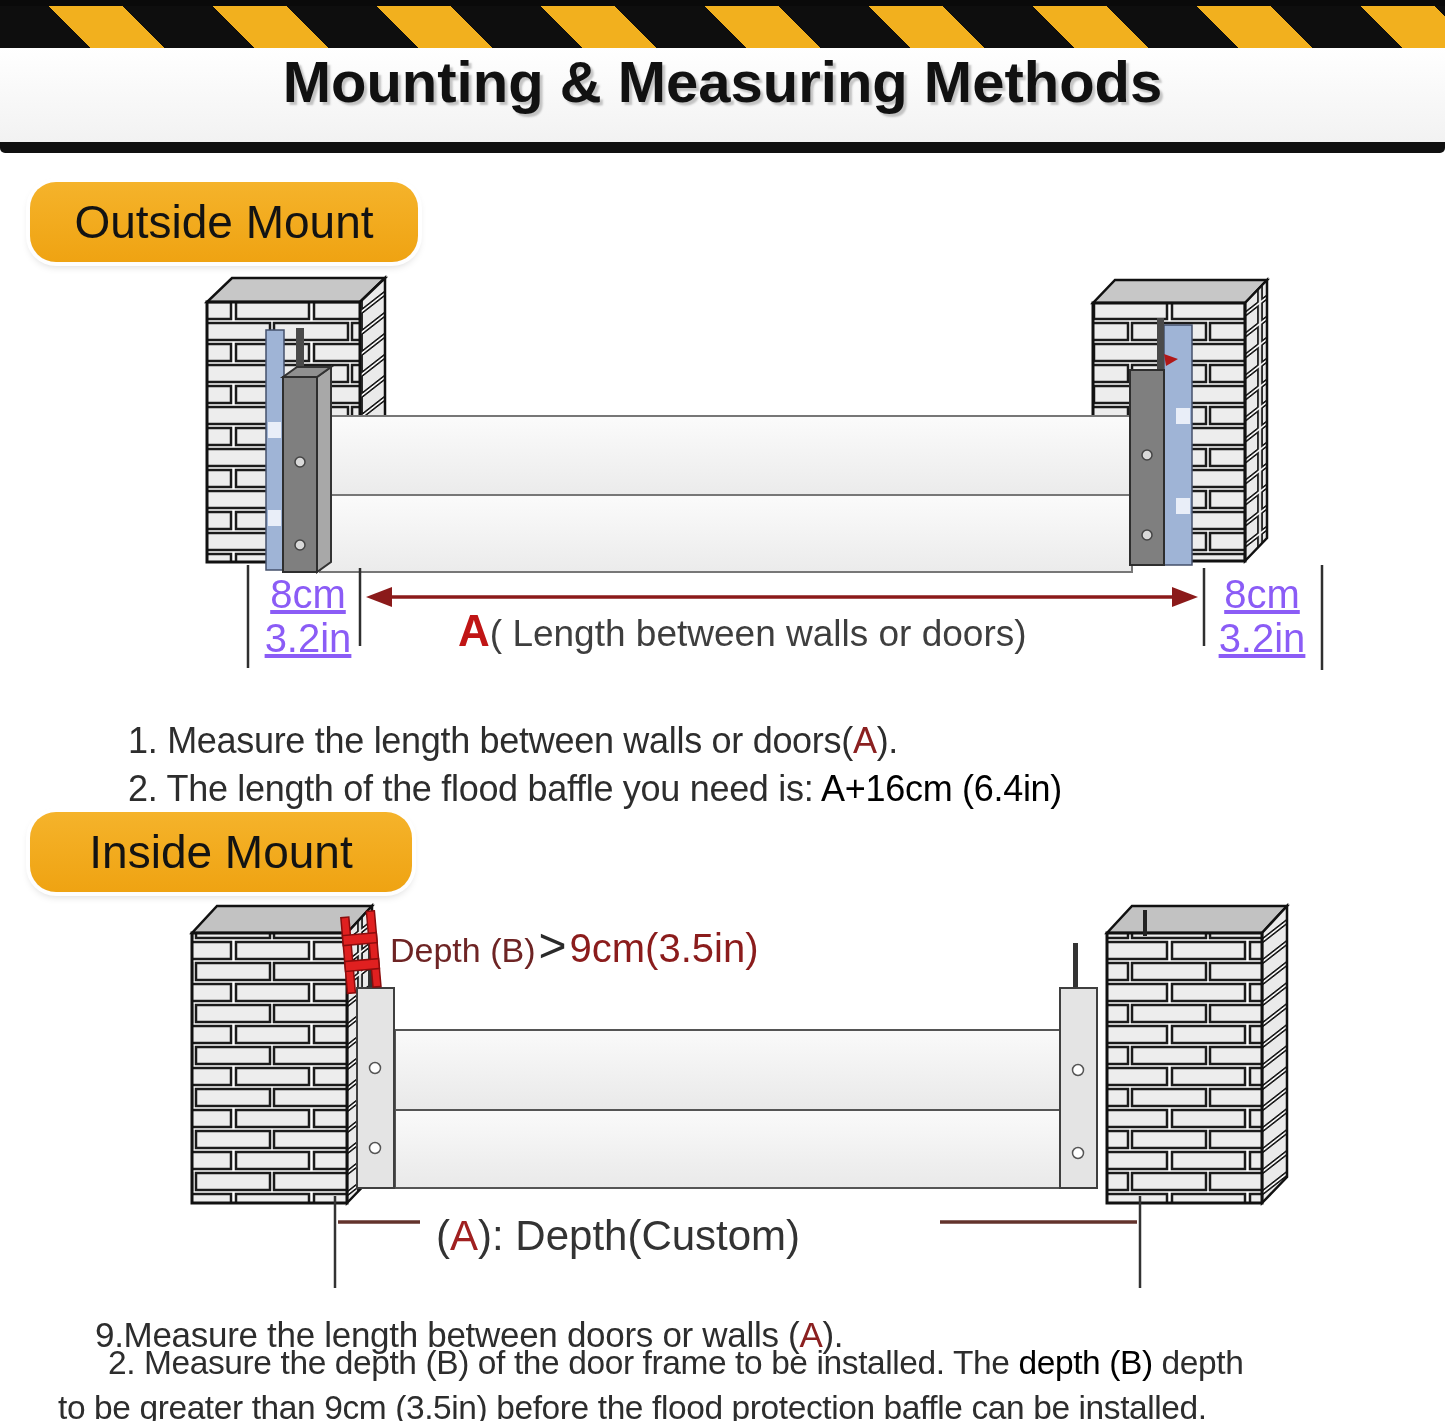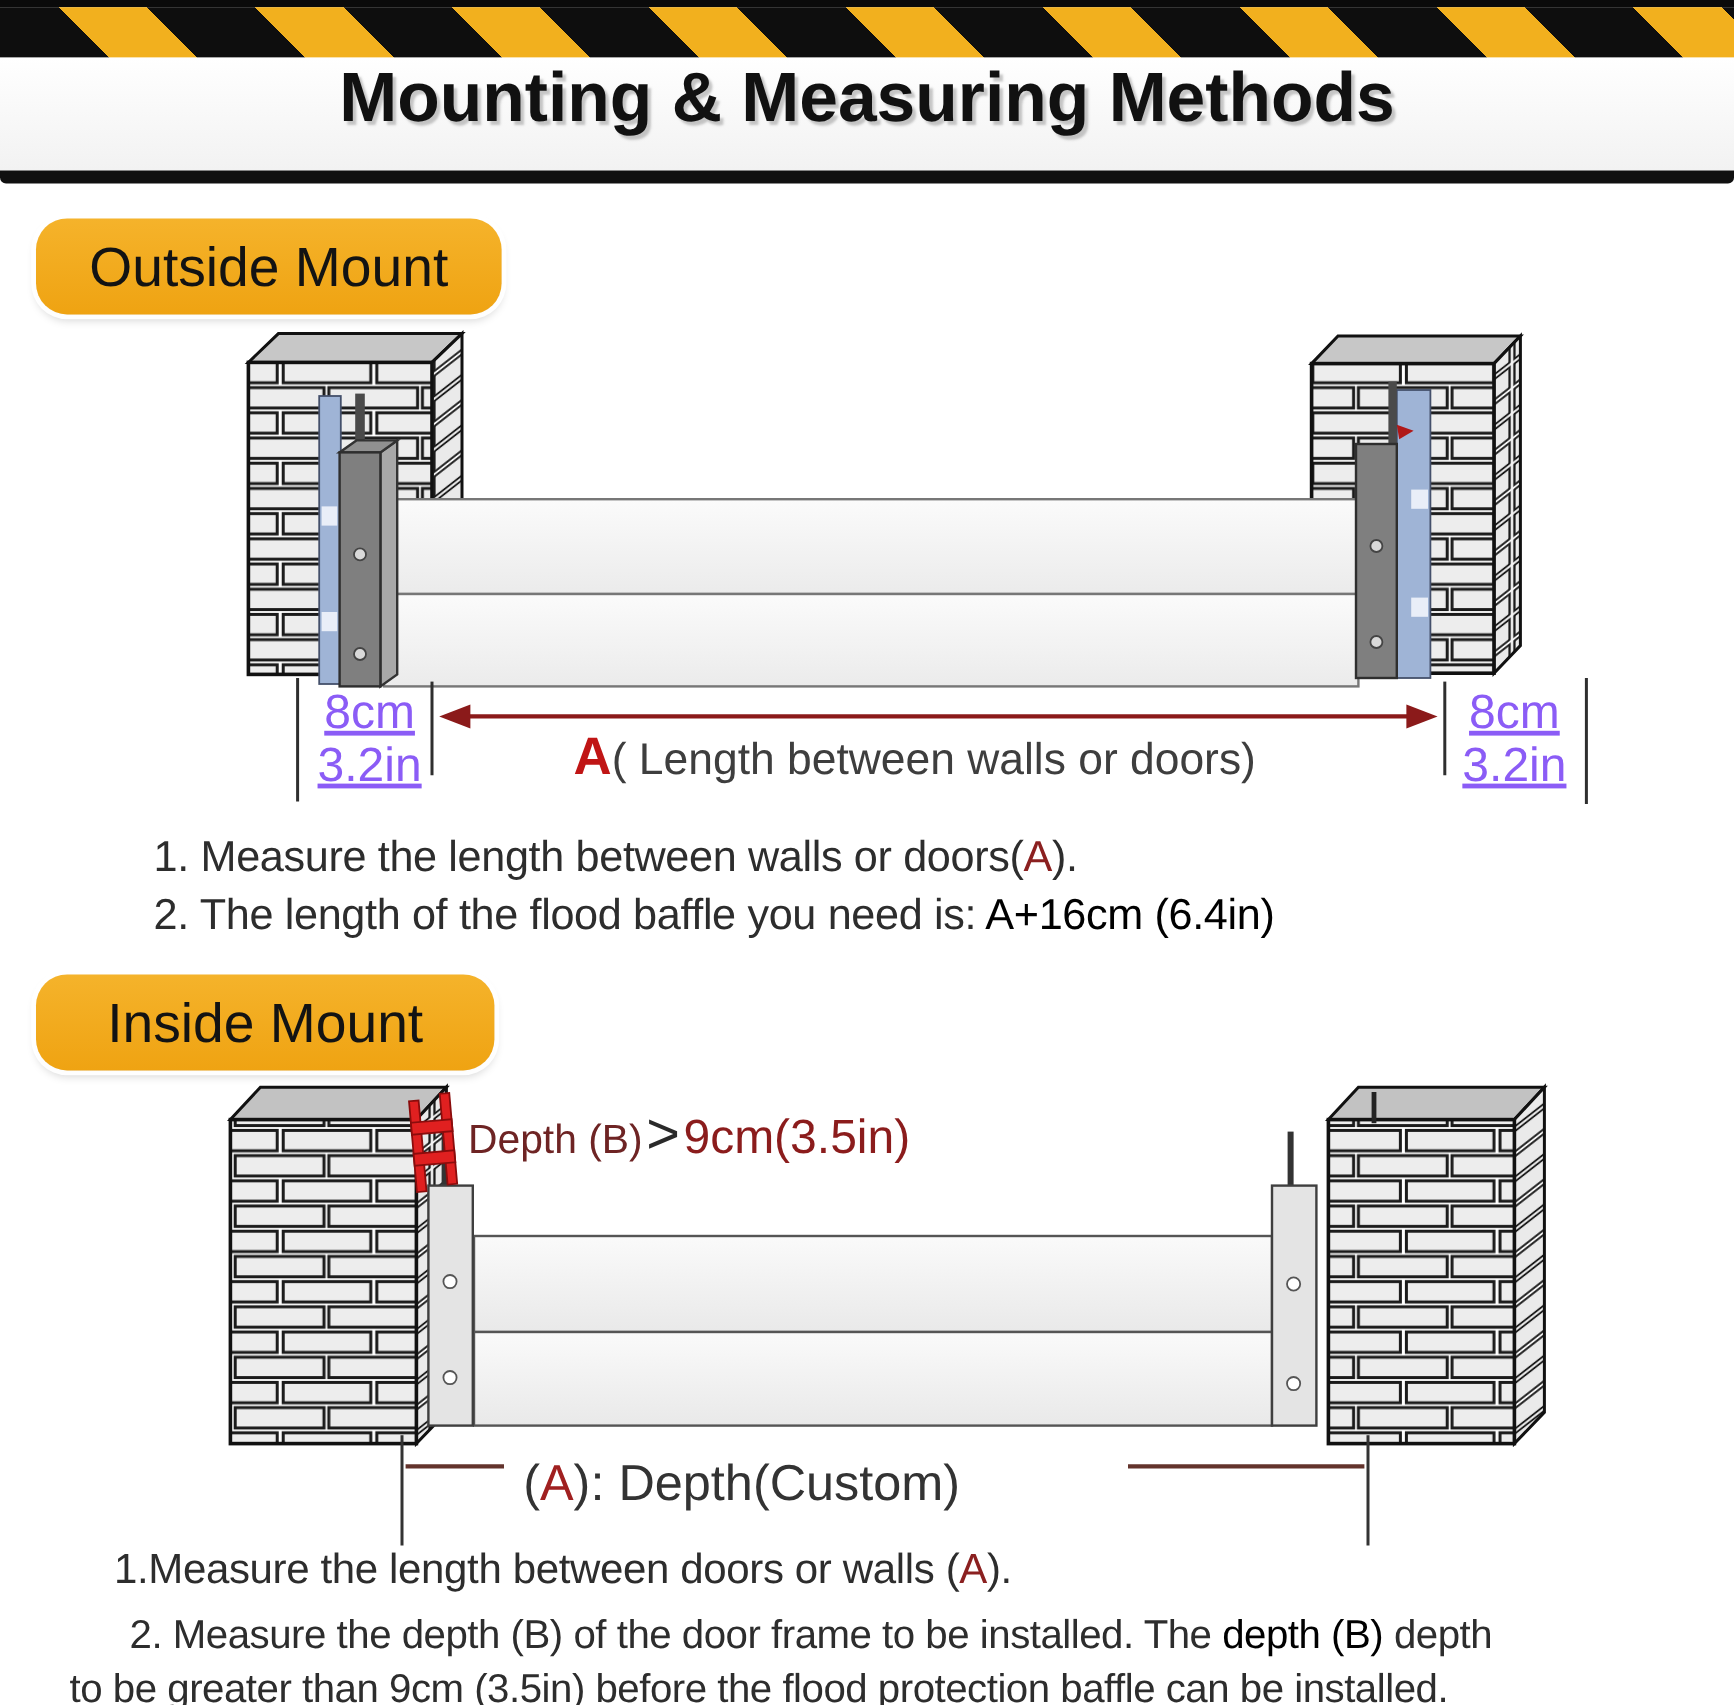--- a/index.html
+++ b/index.html
@@ -27,25 +27,25 @@
   .diagram-svg{position:absolute;left:0;}
   #svg1{top:258px;width:1445px;height:420px;}
   #svg2{top:898px;width:1445px;height:398px;}
 
   
   .dim-txt{position:absolute;font-size:40px;color:#8b5cf6;text-align:center;text-decoration:underline;}
   #d1-left-cm {left:252px;top:572px;width:112px;}
   #d1-left-in {left:252px;top:616px;width:112px;}
   #d1-right-cm{left:1206px;top:572px;width:112px;}
   #d1-right-in{left:1206px;top:616px;width:112px;}
-  #d1-alabel{position:absolute;left:478px;top:606px;font-size:37px;color:#3e3e3e;white-space:nowrap;}
+  #d1-alabel{position:absolute;left:458px;top:606px;font-size:37px;color:#3e3e3e;white-space:nowrap;}
   #d1-alabel .red-a{color:#C01515;font-weight:bold;font-size:44px;}
 
   
-  .step-line{position:absolute;font-size:36px;color:#2d2d2d;white-space:nowrap;letter-spacing:-0.3px;}
+  .step-line{position:absolute;font-size:36px;color:#2d2d2d;white-space:nowrap;letter-spacing:-0.3px;margin-top:27px;}
   #o-step1{left:128px;top:693px;}
   #o-step2{left:128px;top:741px;}
   .redtxt{color:#000000;}
   .darka{color:#8B2020;}
 
   
   #depth-note{position:absolute;left:390px;top:918px;display:flex;align-items:baseline;white-space:nowrap;}
   #depth-note .dn1{font-size:34px;color:#6e2424;}
   #depth-note .dn2{font-size:48px;color:#2a2a2a;margin:0 3px;}
   #depth-note .dn3{font-size:40px;color:#8b1c1c;}
@@ -232,20 +232,20 @@
   <div id="depth-note">
     <span class="dn1">Depth (B) </span>
     <span class="dn2">&gt;</span>
     <span class="dn3">9cm(3.5in)</span>
   </div>
   <div id="len-note">
     <span>(</span><span class="darka">A</span><span>): Depth(Custom)</span>
   </div>
 
   <div class="step-line" id="i-step1">
-    <span>1.Measure the length between doors or walls (</span><span class="darka">A</span><span>).</span>
+    <span>9.Measure the length between doors or walls (</span><span class="darka">A</span><span>).</span>
   </div>
   <div id="i-step2">
     <span class="indent">2. Measure the depth (B) of the door frame to be installed. The </span><span class="redtxt">depth (B)</span><span> depth</span><br>
     <span>to be greater than 9cm (3.5in) before the flood protection baffle can be installed.</span>
   </div>
 
 </div>
 
 </body></html>

